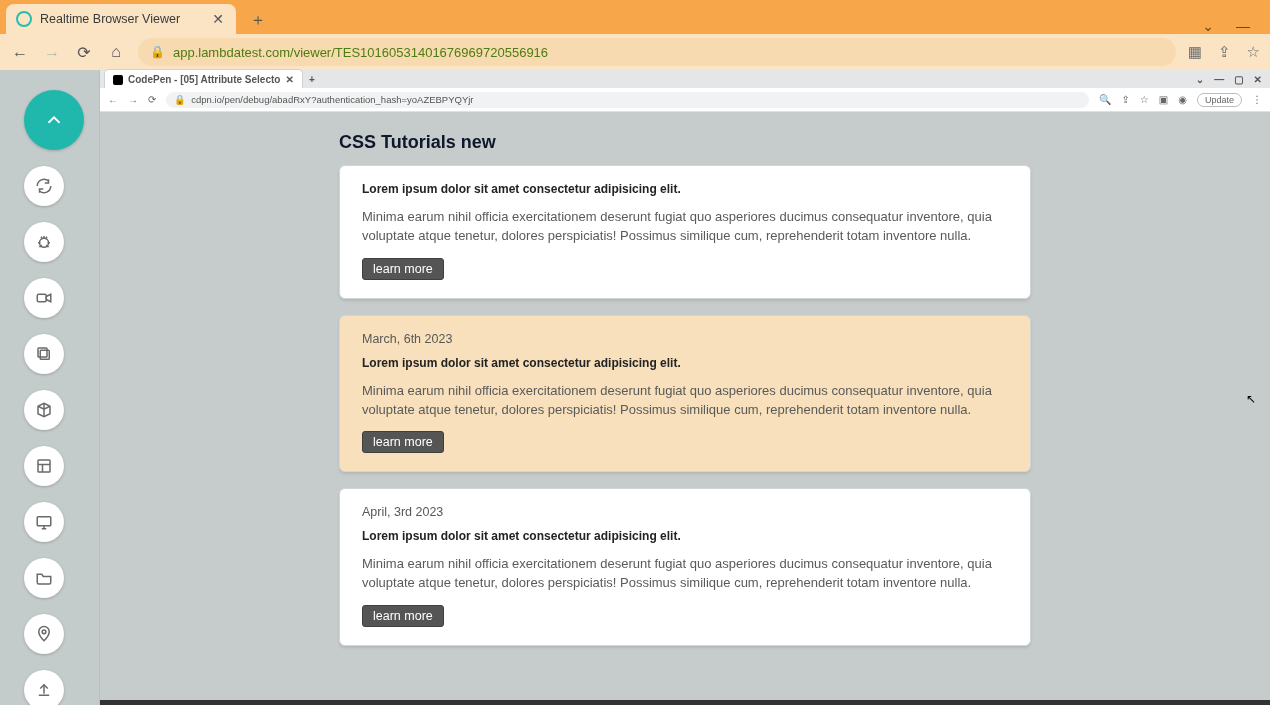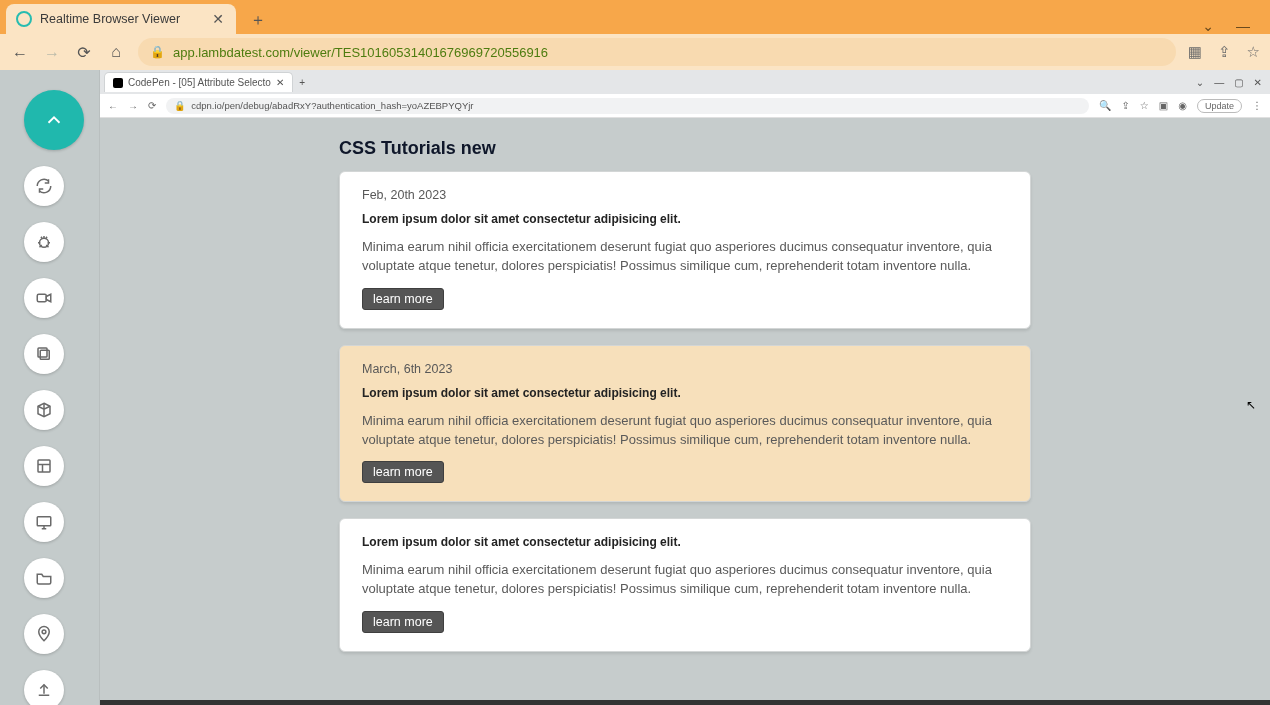--- a/index.html
+++ b/index.html
@@ -30,21 +30,21 @@
 
   
   .lt-sidebar { position:absolute; left:24px; top:20px; display:flex; flex-direction:column; gap:16px; z-index:5;}
   .lt-btn { width:40px;height:40px;border-radius:50%;background:#fff; box-shadow:0 1px 3px rgba(0,0,0,.2); display:flex;align-items:center;justify-content:center; cursor:pointer; color:#6a6a6a;}
   .lt-btn svg{width:18px;height:18px;stroke:#6a6a6a;fill:none;stroke-width:2;}
   .lt-btn.primary{width:60px;height:60px;background:#20b8ad;color:#fff;}
   .lt-btn.primary svg{stroke:#fff;width:22px;height:22px;}
 
   
   .inner-window { position:absolute; left:99px; right:0; top:0; bottom:0; background:#fff; display:flex; flex-direction:column; border-left:1px solid #b9bfbf;}
-  .inner-tabs { height:24px; background:#e4e6e8; display:flex; align-items:center; font-size:10px; color:#555; padding-left:4px;}
+  .inner-tabs { height:18px; background:#e4e6e8; display:flex; align-items:center; font-size:10px; color:#555; padding-left:4px;font-weight:bold;}
   .inner-tab { display:flex; align-items:center; gap:5px; background:#fff; height:20px; border-radius:5px 5px 0 0; padding:0 8px; min-width:140px; border:1px solid #d0d3d5; border-bottom:none;}
   .inner-tab .fav{width:10px;height:10px;background:#000;border-radius:2px;}
   .inner-tab .t{flex:1;white-space:nowrap;overflow:hidden;text-overflow:ellipsis;}
   .inner-tab .x{cursor:pointer;}
   .inner-newtab{width:18px;text-align:center;cursor:pointer;}
   .inner-winctl { margin-left:auto; display:flex; gap:10px; padding-right:8px; color:#555;}
   .inner-winctl span{cursor:pointer;}
 
   .inner-toolbar { height:24px; background:#fff; border-bottom:1px solid #e0e0e0; display:flex; align-items:center; padding:0 8px; gap:10px; font-size:10px; color:#666;}
   .inner-toolbar .url { flex:1; background:#f1f2f3; border-radius:10px; height:16px; display:flex; align-items:center; padding:0 8px; gap:5px; font-size:9.5px; color:#555;}
@@ -204,34 +204,34 @@
         <span class="ic">◉</span>
         <span class="update-btn">Update</span>
         <span class="ic">⋮</span>
       </div>
 
       <div class="inner-page">
         <div class="content-wrap">
           <div class="page-title">CSS Tutorials new</div>
 
           <div class="card">
-            <div class="date">Feb, 20th 2023</div>
             <h3>Lorem ipsum dolor sit amet consectetur adipisicing elit.</h3>
             <p>Minima earum nihil officia exercitationem deserunt fugiat quo asperiores ducimus consequatur inventore, quia voluptate atque tenetur, dolores perspiciatis! Possimus similique cum, reprehenderit totam inventore nulla.</p>
             <span class="learn">learn more</span>
           </div>
 
           <div class="card featured">
             <div class="date">March, 6th 2023</div>
             <h3>Lorem ipsum dolor sit amet consectetur adipisicing elit.</h3>
             <p>Minima earum nihil officia exercitationem deserunt fugiat quo asperiores ducimus consequatur inventore, quia voluptate atque tenetur, dolores perspiciatis! Possimus similique cum, reprehenderit totam inventore nulla.</p>
             <span class="learn">learn more</span>
           </div>
 
           <div class="card">
+            <div class="date">April, 3rd 2023</div>
             <h3>Lorem ipsum dolor sit amet consectetur adipisicing elit.</h3>
             <p>Minima earum nihil officia exercitationem deserunt fugiat quo asperiores ducimus consequatur inventore, quia voluptate atque tenetur, dolores perspiciatis! Possimus similique cum, reprehenderit totam inventore nulla.</p>
             <span class="learn">learn more</span>
           </div>
         </div>
         <span class="cursor">↖</span>
       </div>
       <div class="inner-bottom-bar"></div>
     </div>
   </div>

